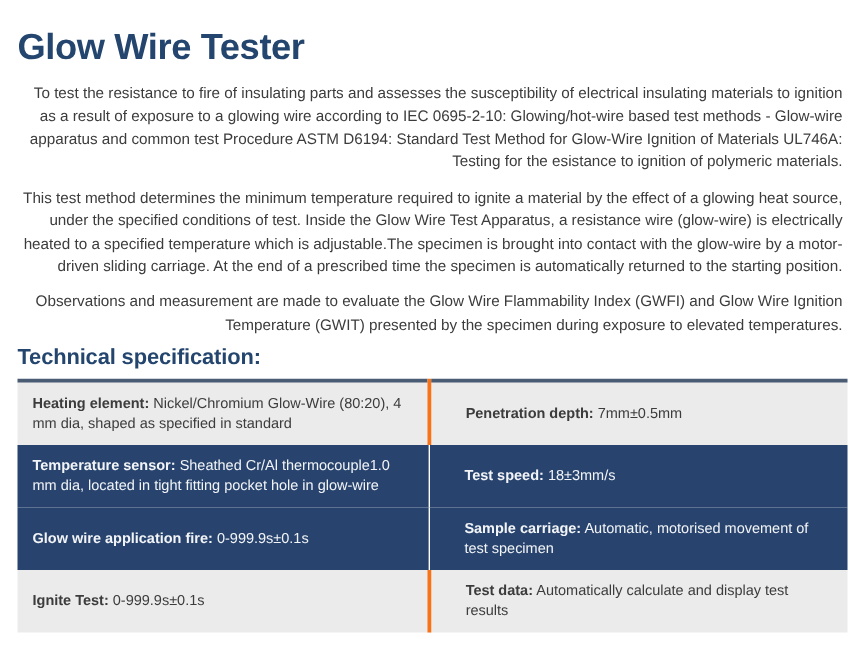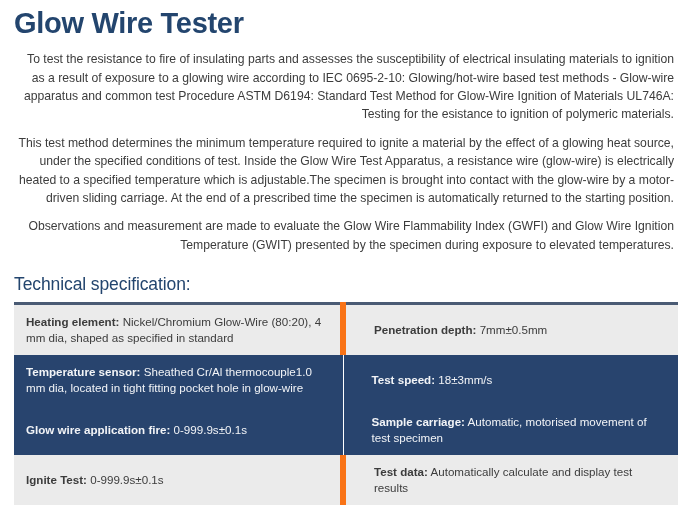--- a/index.html
+++ b/index.html
@@ -17,35 +17,35 @@
   .page {
     width: 688px;
     box-sizing: border-box;
     padding: 0 12px;
   }
   .page-title {
     font-size: 29px;
     font-weight: bold;
     color: #23456e;
     letter-spacing: -0.3px;
-    margin: 6px 0 0 2px;
+    margin: 21px 0 0 2px;
     line-height: 1.18;
   }
   .body-para {
     font-size: 12.2px;
     line-height: 18.4px;
     color: #3c3c3c;
     margin: 10px 2px 0 2px;
     text-align: right;
   }
   .section-title {
     font-size: 17.5px;
-    font-weight: normal;
+    font-weight: bold;
     color: #23456e;
-    margin: 20px 0 7px 2px;
+    margin: 6px 0 7px 2px;
     letter-spacing: -0.1px;
   }
   .spec-table {
     width: 664px;
     border-collapse: collapse;
     border-top: 3px solid #4a5b74;
     table-layout: fixed;
     margin-left: 2px;
   }
   .spec-table td {
@@ -55,21 +55,21 @@
     vertical-align: middle;
     box-sizing: border-box;
   }
   .spec-table td.col-left  { width: 329px; }
   .spec-table td.col-right { width: 335px; padding-left: 28px; }
   tr.row-light td {
     background: #ebebeb;
     color: #3c3c3c;
   }
   tr.row-light td.col-left {
-    border-right: 6px solid #f97316;
+    border-right: 3px solid #f97316;
   }
   tr.row-dark td {
     background: #28446e;
     color: #f2f4f7;
   }
   tr.row-dark td.col-left {
     border-right: 1px solid #ffffff;
     margin-top: 24px;
   }
   .lbl { font-weight: bold; }

